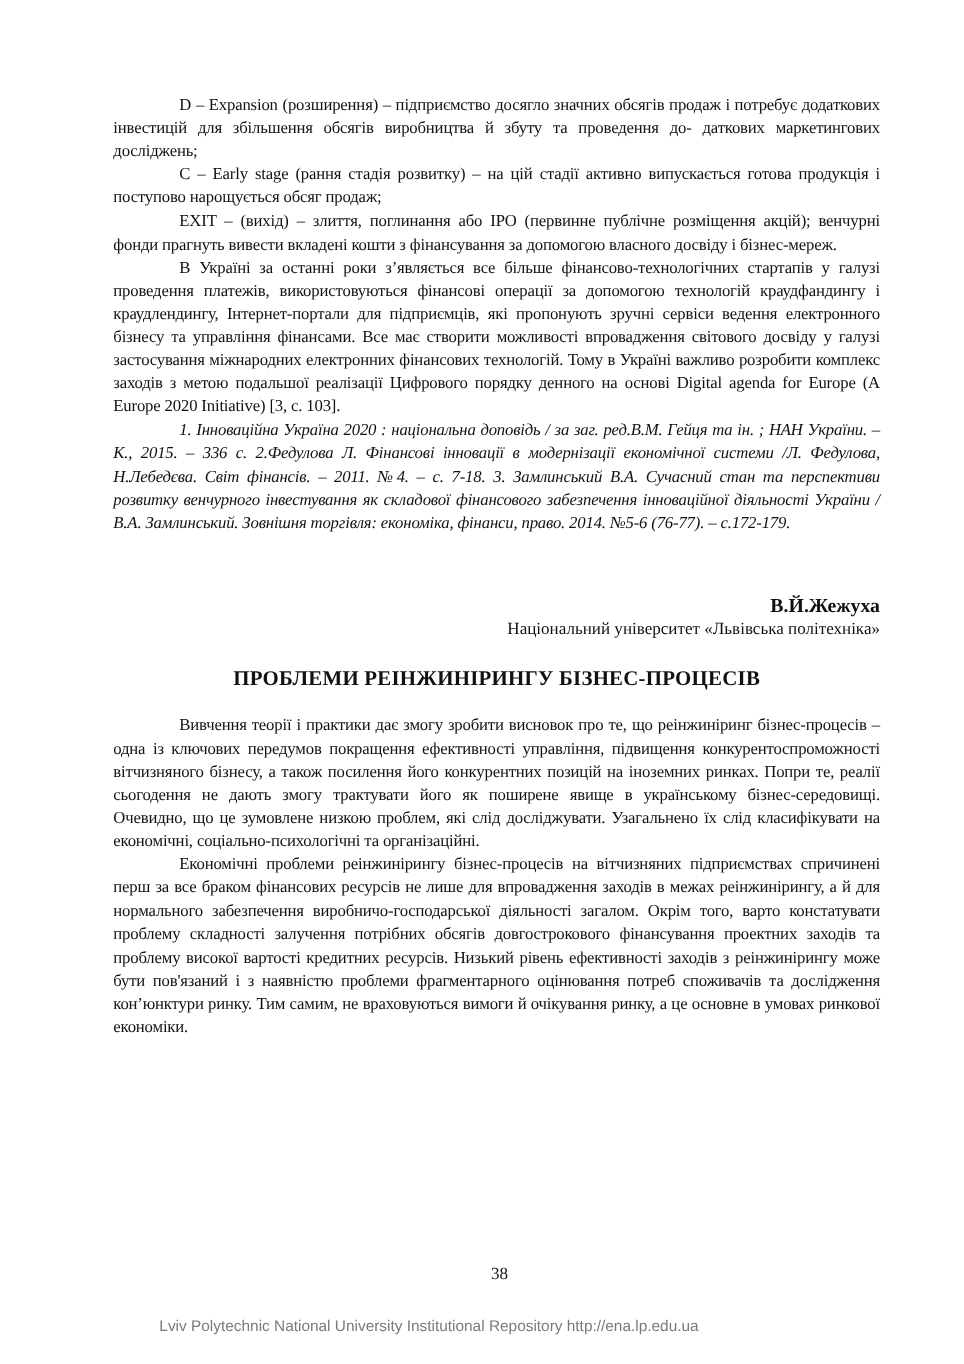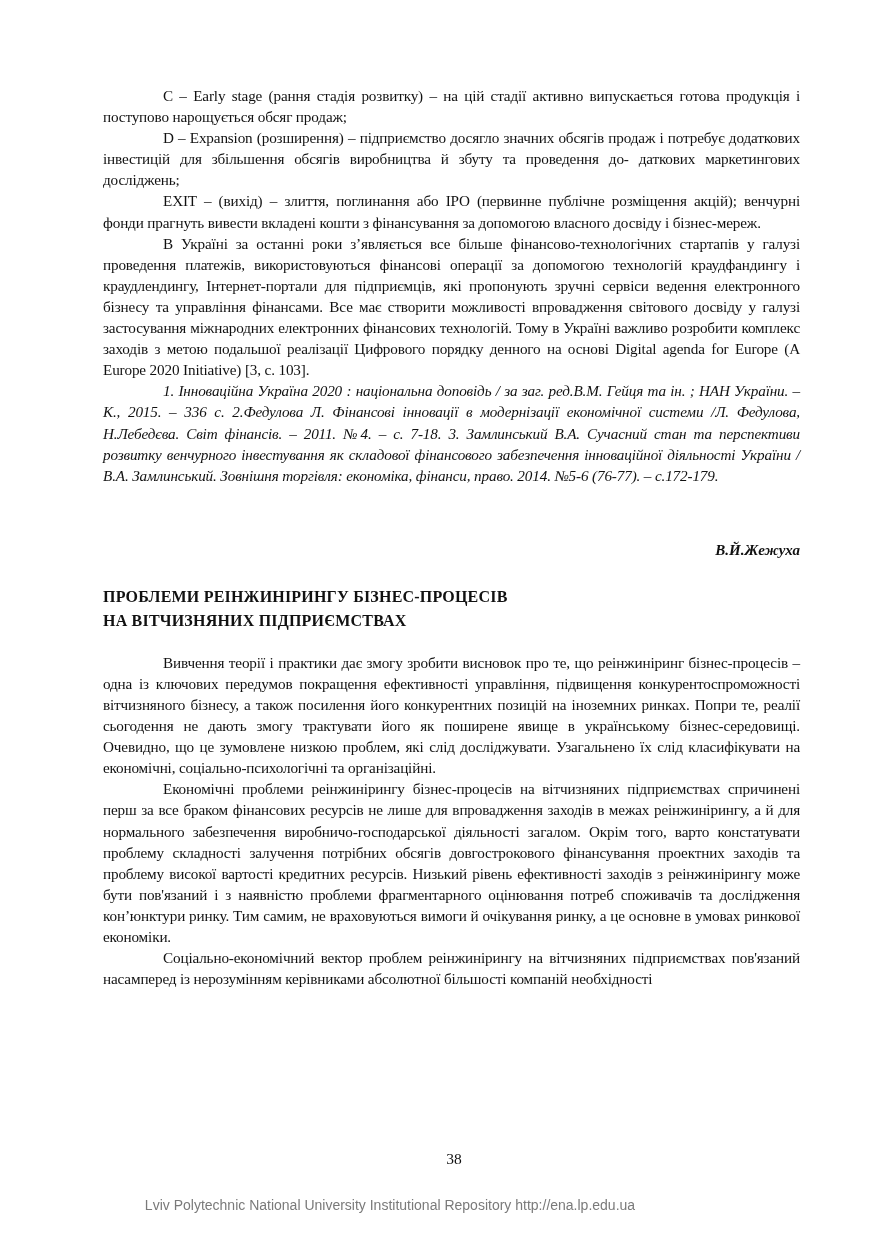--- a/index.html
+++ b/index.html
@@ -10,63 +10,62 @@
   }
   .page { position: absolute; left: 103px; top: 85px; width: 697px; }
   p {
     margin: 0; font-size: 15.2px; line-height: 21.1px;
     text-align: justify; text-indent: 60px;
     letter-spacing: -0.15px;
   }
   .refs { }
   .refs p { font-style: italic; }
   .author-block { margin-top: 54px; text-align: right; }
-  .author { font-weight: bold; font-size: 15px; line-height: 21px; font-style: italic; }
+  .author { font-weight: bold; font-size: 18px; line-height: 21px; }
   .affil { font-size: 15.5px; line-height: 21px; }
   .title {
-    margin-top: 24px; font-weight: bold;
-    font-size: 16px; line-height: 24px; letter-spacing: 0.2px;
+    margin-top: 24px; text-align: center; font-weight: bold;
+    font-size: 19px; line-height: 24px; letter-spacing: 0.2px;
   }
   .title div { display: block; }
   .body2 { margin-top: 19px; }
   .page-number {
     position: absolute; left: 16px; width: 876px; top: 1150px;
     text-align: center; font-size: 15.5px; font-family: Liberation Serif, serif;
   }
   .repo-footer {
     position: absolute; left: 0; width: 780px; top: 1197px;
     text-align: center; font-family: "Liberation Sans", "DejaVu Sans", sans-serif;
     font-size: 14px; color: #7a7a7a;
   }
 </style>
 </head>
 <body>
 
 <div class="page">
   <section>
+    <p>D – Expansion (розширення) – підприємство досягло значних обсягів продаж і потребує додаткових інвестицій для збільшення обсягів виробництва й збуту та проведення до- даткових маркетингових досліджень;</p>
     <p>C – Early stage (рання стадія розвитку) – на цій стадії активно випускається готова продукція і поступово нарощується обсяг продаж;</p>
-    <p>D – Expansion (розширення) – підприємство досягло значних обсягів продаж і потребує додаткових інвестицій для збільшення обсягів виробництва й збуту та проведення до- даткових маркетингових досліджень;</p>
     <p>EXIT – (вихід) – злиття, поглинання або IPO (первинне публічне розміщення акцій); венчурні фонди прагнуть вивести вкладені кошти з фінансування за допомогою власного досвіду і бізнес-мереж.</p>
     <p>В Україні за останні роки з’являється все більше фінансово-технологічних стартапів у галузі проведення платежів, використовуються фінансові операції за допомогою технологій краудфандингу і краудлендингу, Інтернет-портали для підприємців, які пропонують зручні сервіси ведення електронного бізнесу та управління фінансами. Все має створити можливості впровадження світового досвіду у галузі застосування міжнародних електронних фінансових технологій. Тому в Україні важливо розробити комплекс заходів з метою подальшої реалізації Цифрового порядку денного на основі Digital agenda for Europe (A Europe 2020 Initiative) [3, с. 103].</p>
   </section>
 
   <section class="refs">
     <p>1. Інноваційна Україна 2020 : національна доповідь / за заг. ред.В.М. Гейця та ін. ; НАН України. – К., 2015. – 336 с. 2.Федулова Л. Фінансові інновації в модернізації економічної системи /Л. Федулова, Н.Лебедєва. Світ фінансів. – 2011. №4. – с. 7-18. 3. Замлинський В.А. Сучасний стан та перспективи розвитку венчурного інвестування як складової фінансового забезпечення інноваційної діяльності України /В.А. Замлинський. Зовнішня торгівля: економіка, фінанси, право. 2014. №5-6 (76-77). – с.172-179.</p>
   </section>
 
   <div class="author-block">
     <div class="author">В.Й.Жежуха</div>
+    <div class="affil">Національний університет «Львівська політехніка»</div>
   </div>
 
   <h1 class="title">
     <div>ПРОБЛЕМИ РЕІНЖИНІРИНГУ БІЗНЕС-ПРОЦЕСІВ</div>
-    <div>НА ВІТЧИЗНЯНИХ ПІДПРИЄМСТВАХ</div>
   </h1>
 
   <section class="body2">
     <p>Вивчення теорії і практики дає змогу зробити висновок про те, що реінжиніринг бізнес-процесів – одна із ключових передумов покращення ефективності управління, підвищення конкурентоспроможності вітчизняного бізнесу, а також посилення його конкурентних позицій на іноземних ринках. Попри те, реалії сьогодення не дають змогу трактувати його як поширене явище в українському бізнес-середовищі. Очевидно, що це зумовлене низкою проблем, які слід досліджувати. Узагальнено їх слід класифікувати на економічні, соціально-психологічні та організаційні.</p>
     <p>Економічні проблеми реінжинірингу бізнес-процесів на вітчизняних підприємствах спричинені перш за все браком фінансових ресурсів не лише для впровадження заходів в межах реінжинірингу, а й для нормального забезпечення виробничо-господарської діяльності загалом. Окрім того, варто констатувати проблему складності залучення потрібних обсягів довгострокового фінансування проектних заходів та проблему високої вартості кредитних ресурсів. Низький рівень ефективності заходів з реінжинірингу може бути пов'язаний і з наявністю проблеми фрагментарного оцінювання потреб споживачів та дослідження кон’юнктури ринку. Тим самим, не враховуються вимоги й очікування ринку, а це основне в умовах ринкової економіки.</p>
-    <p>Соціально-економічний вектор проблем реінжинірингу на вітчизняних підприємствах пов'язаний насамперед із нерозумінням керівниками абсолютної більшості компаній необхідності</p>
   </section>
 </div>
 
 <div class="page-number">38</div>
 <div class="repo-footer">Lviv Polytechnic National University Institutional Repository http://ena.lp.edu.ua</div>
 
 </body></html>

